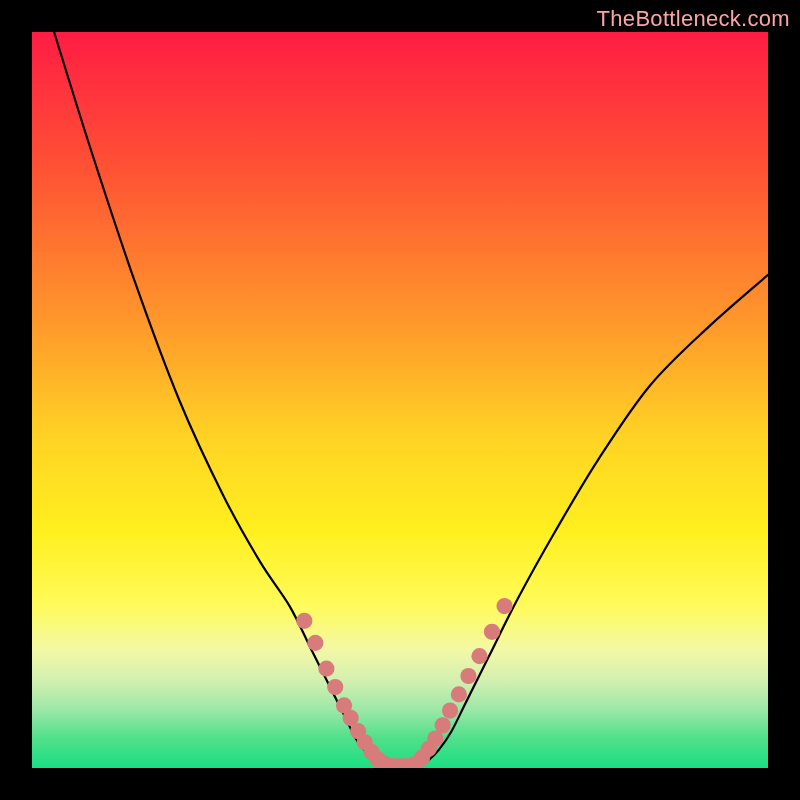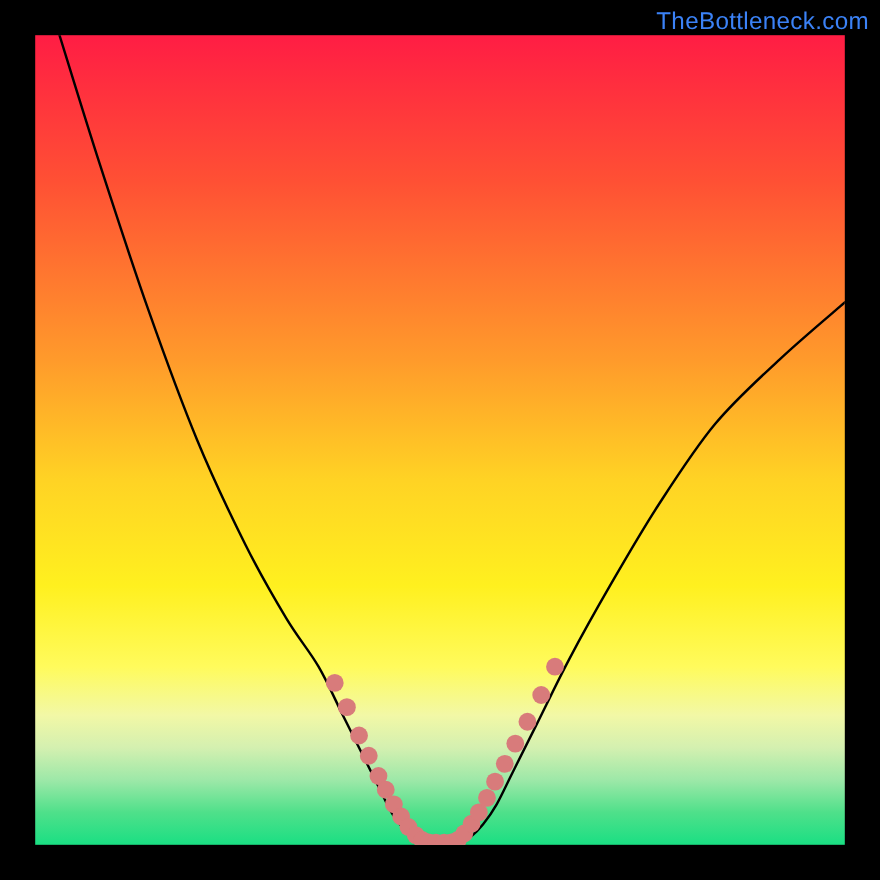--- a/index.html
+++ b/index.html
@@ -42,21 +42,21 @@
     position: absolute;
     top: 0;
     left: 0;
     width: 736px;
     height: 736px;
   }
   .watermark {
     position: absolute;
     top: 6px;
     right: 10px;
-    color: #3b82f6;
+    color: #fca5a5;
     font-size: 22px;
     font-weight: 500;
     letter-spacing: 0.3px;
   }
 </style>
 </head>
 <body>
 
 <div class="frame">
   <div class="watermark">TheBottleneck.com</div>

